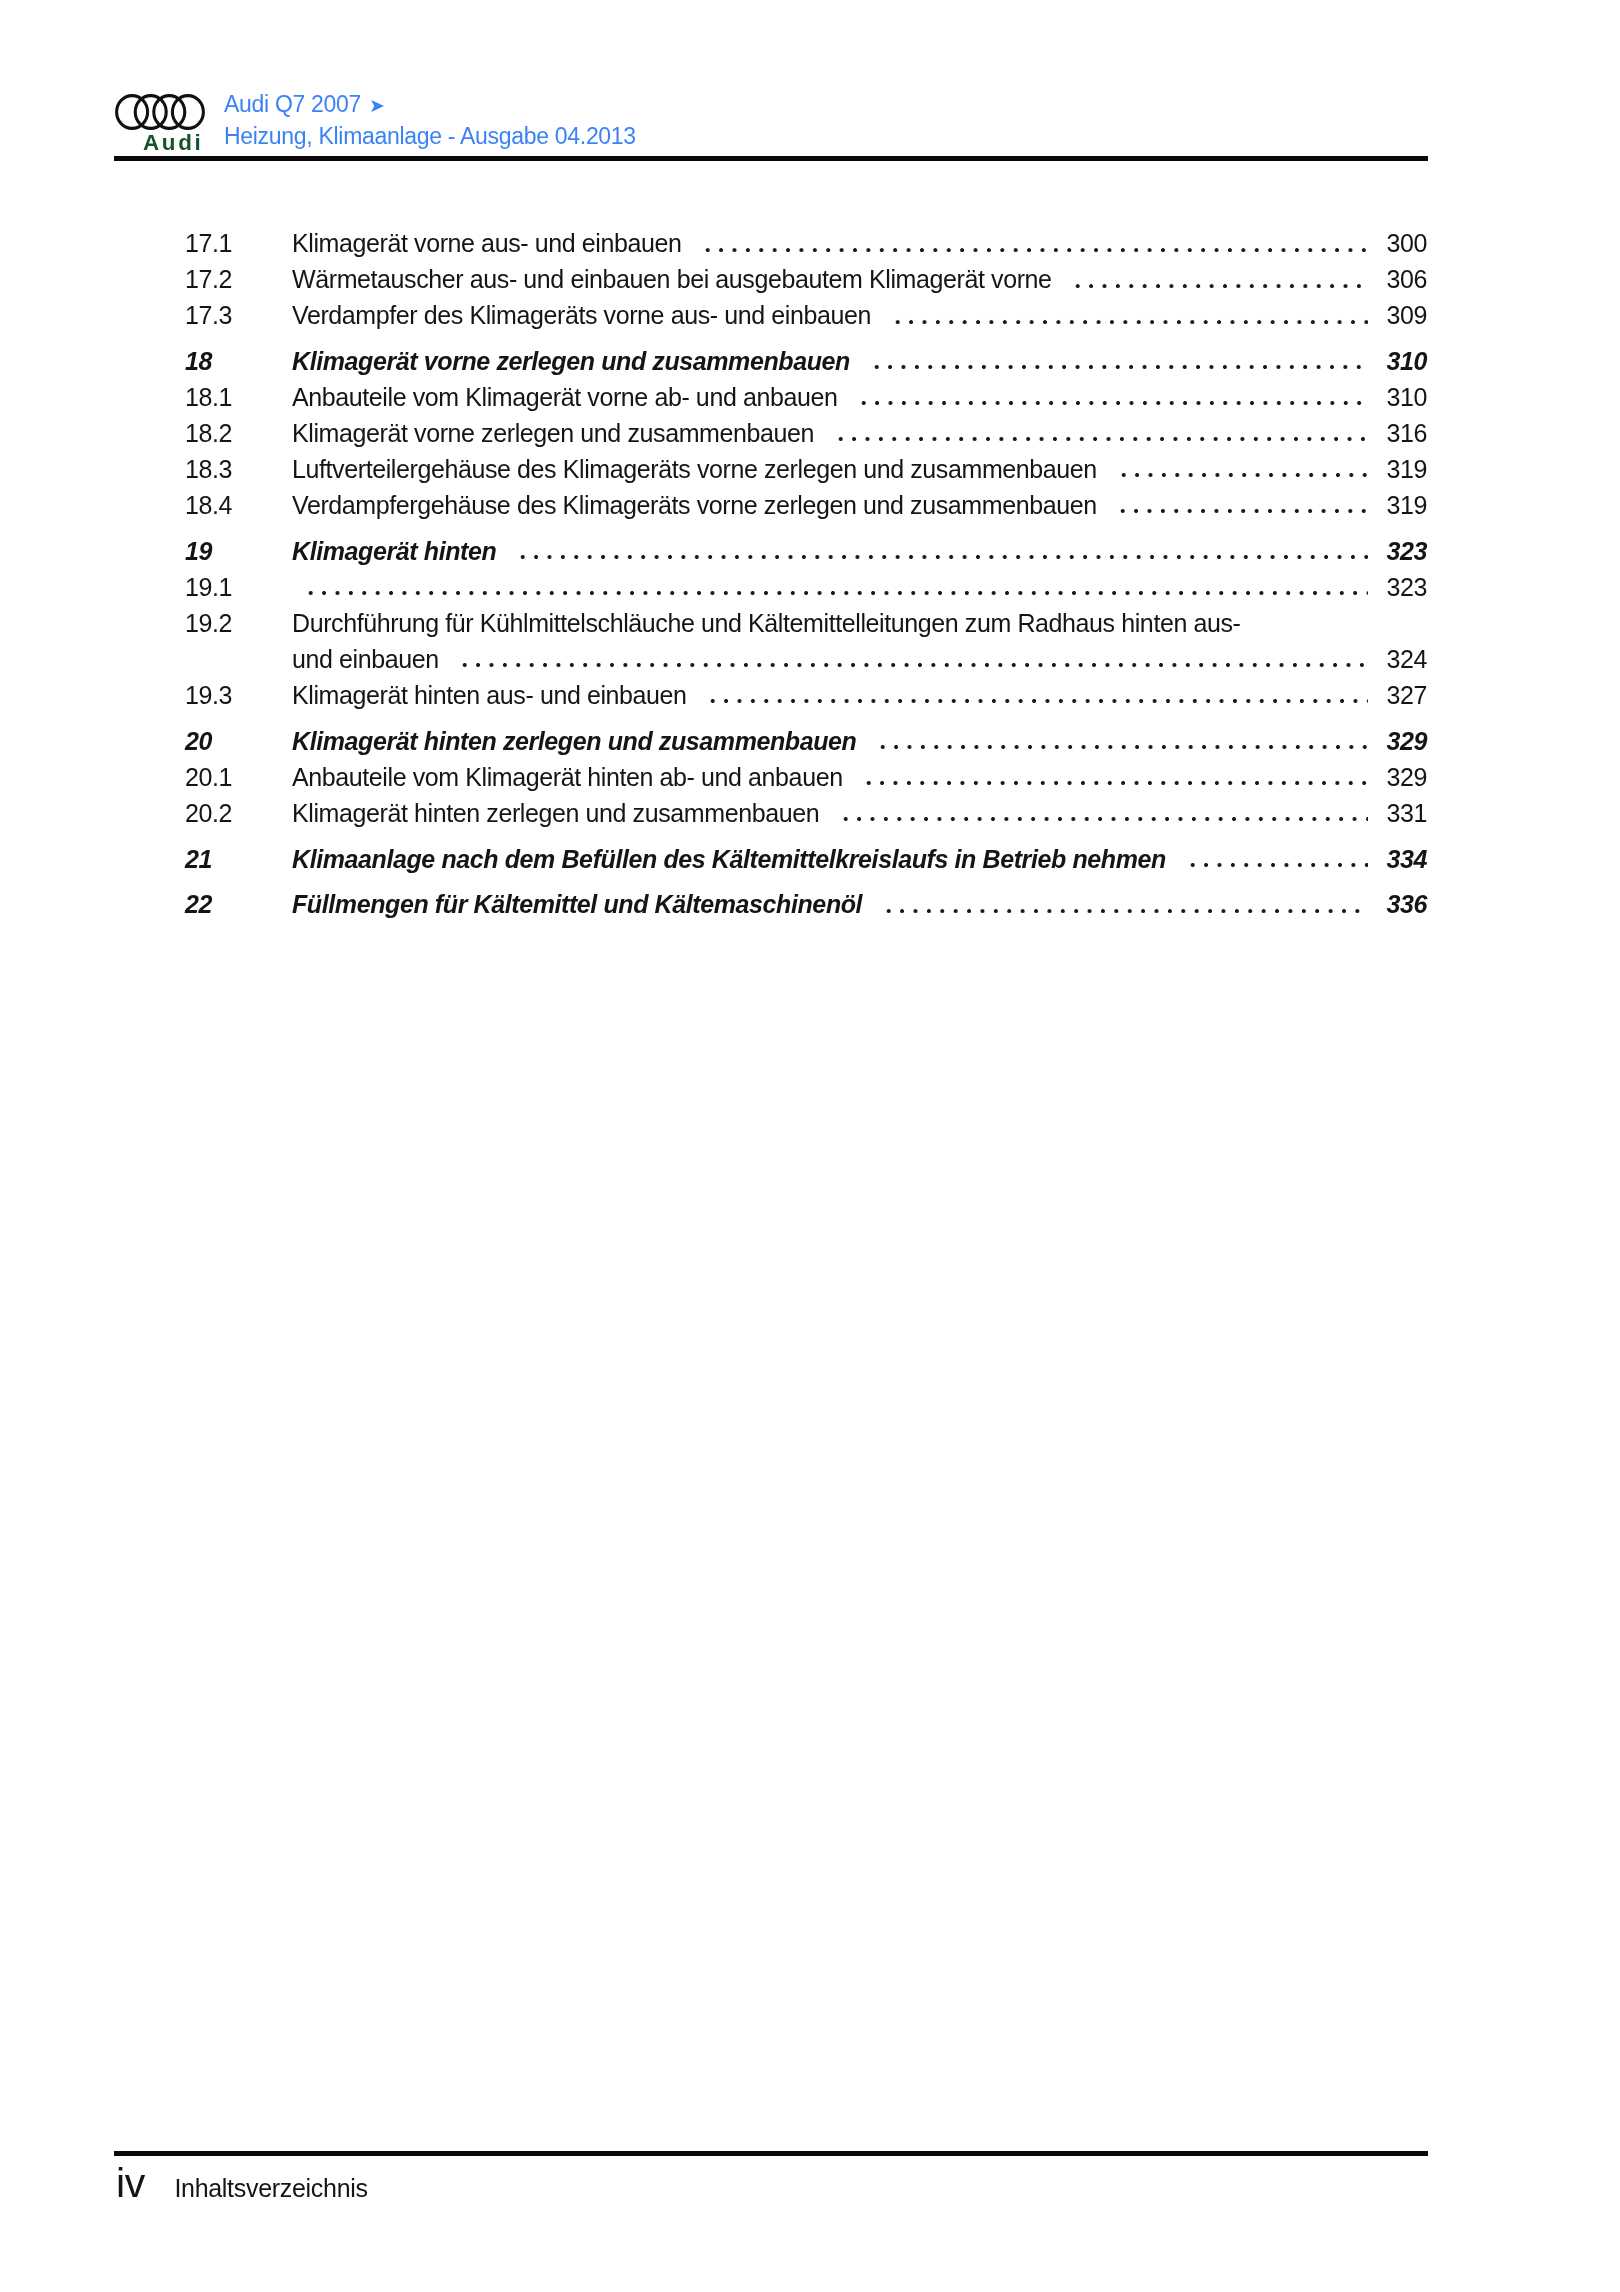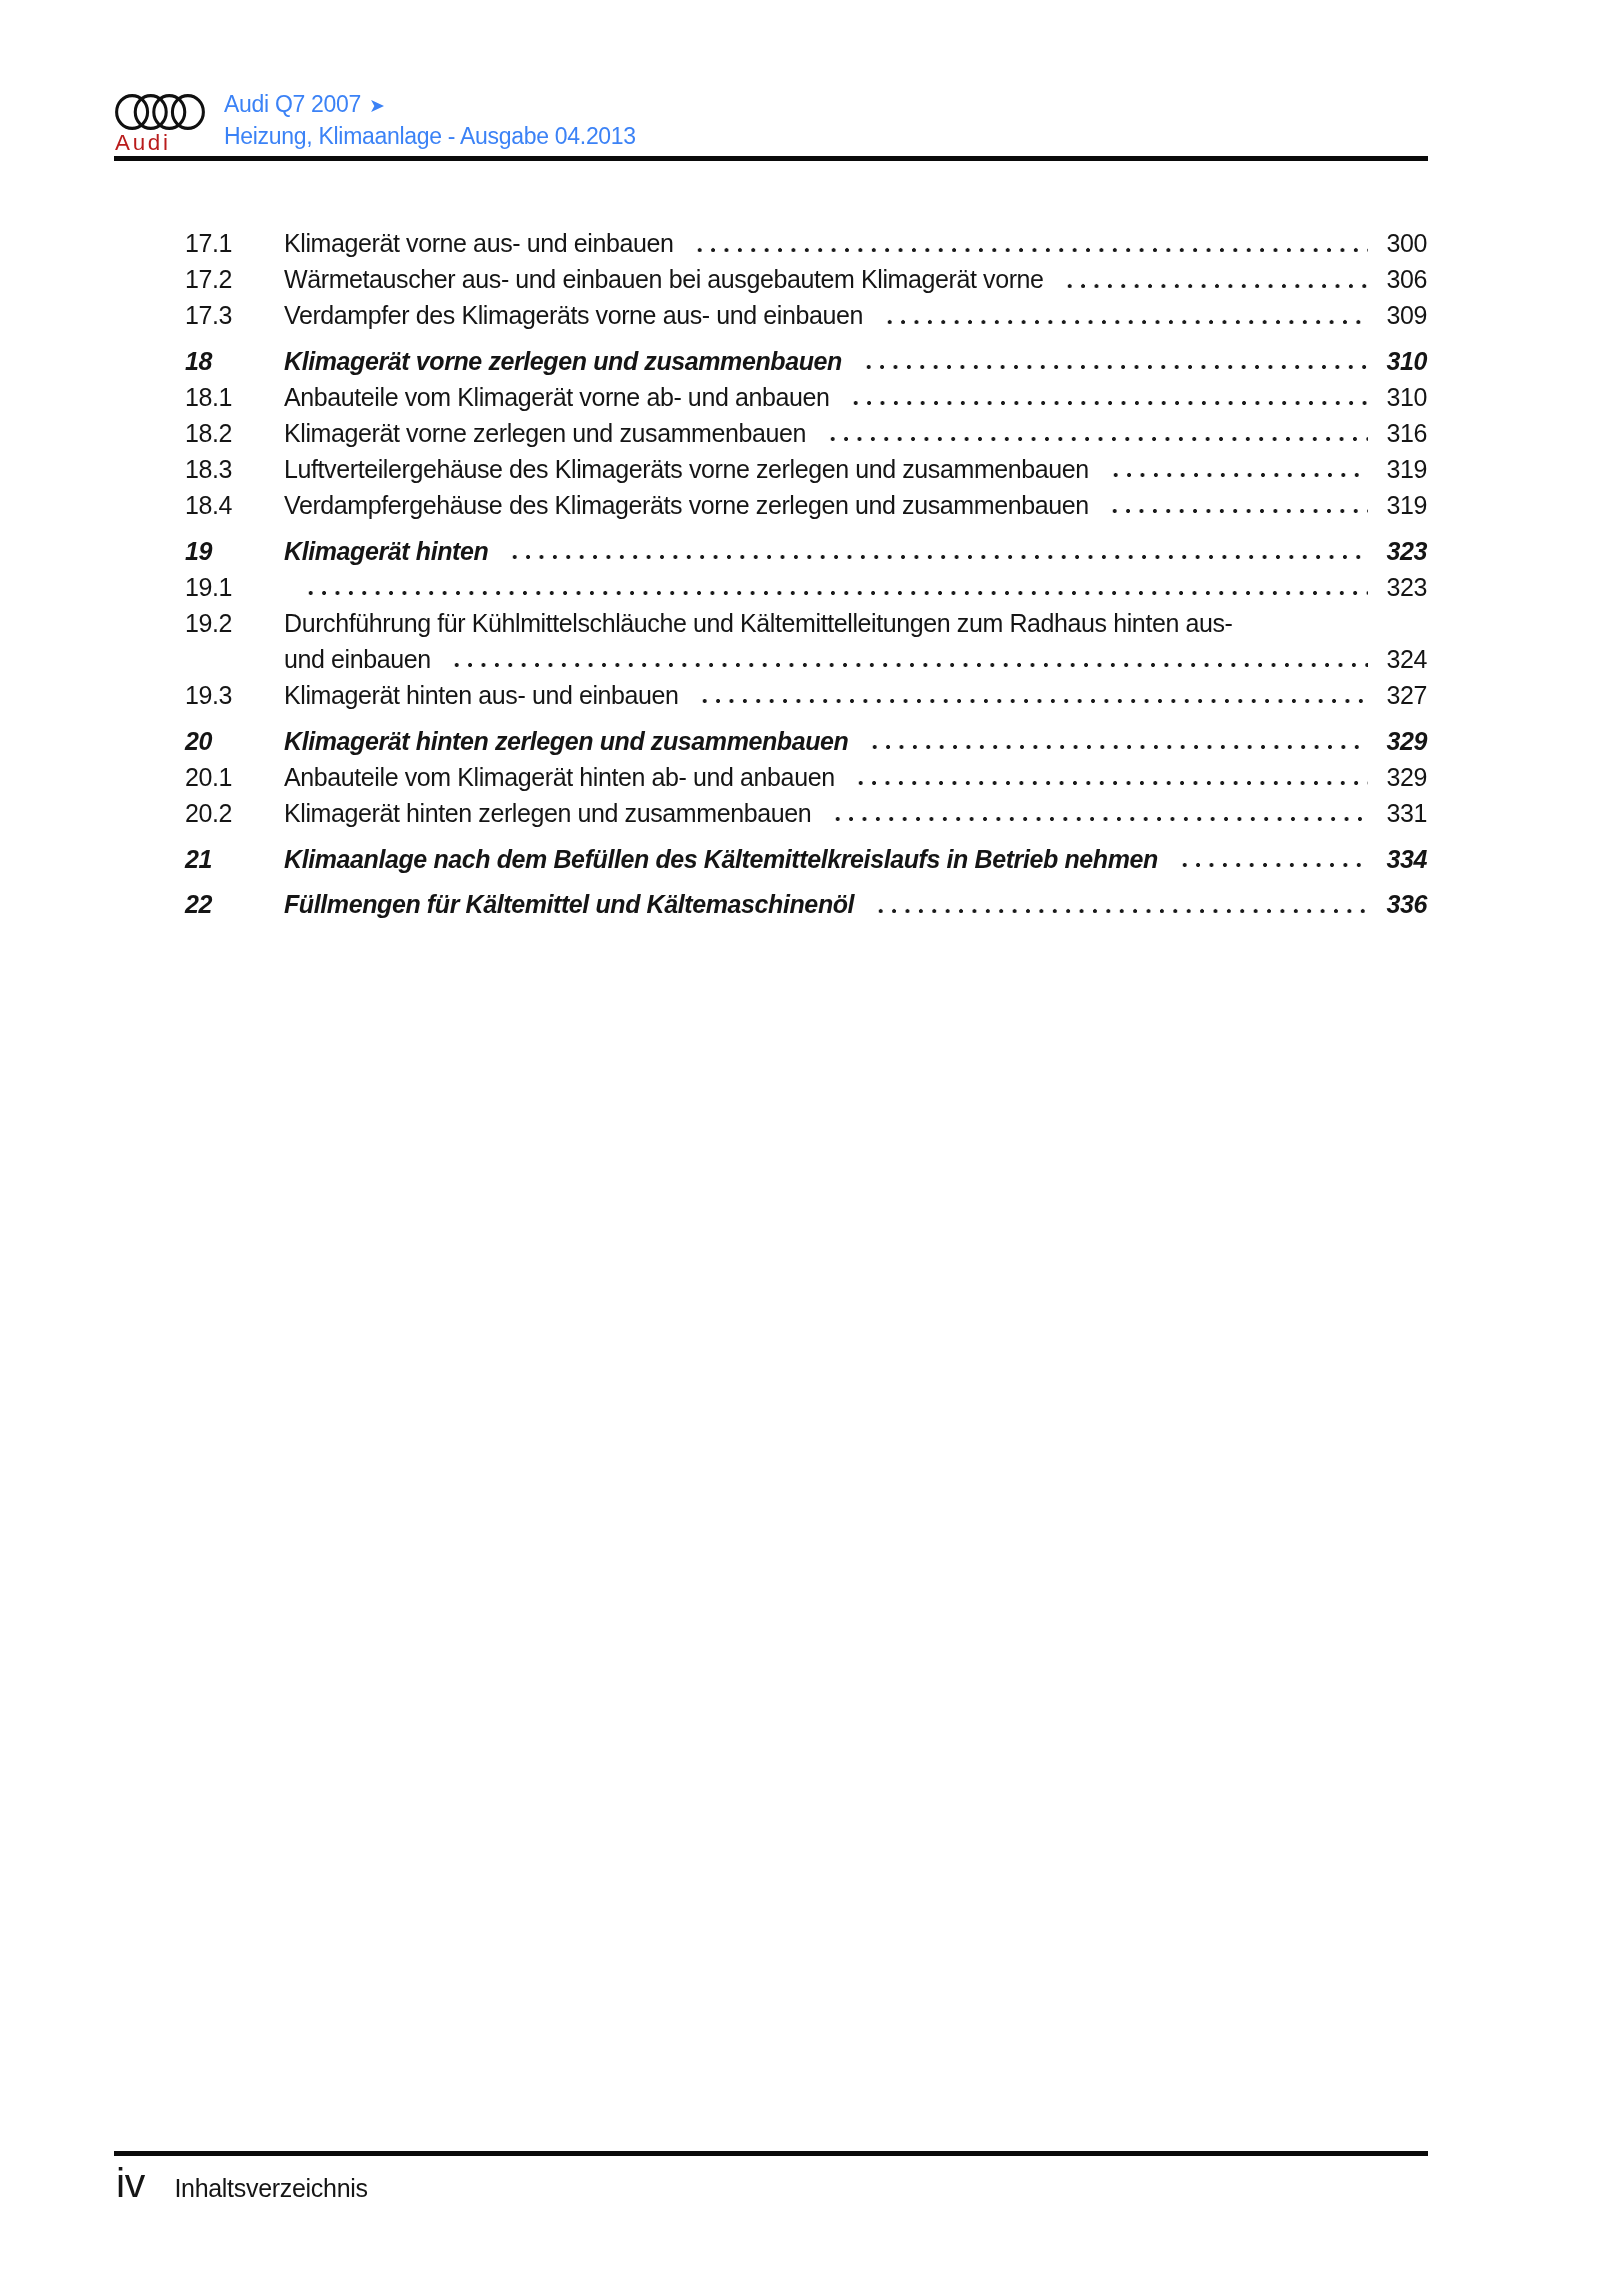--- a/index.html
+++ b/index.html
@@ -5,43 +5,43 @@
   html,body{margin:0;padding:0;background:#9a9a9a;}
   .page{
     position:relative;width:1620px;height:2293px;background:#ffffff;
     font-family:"Liberation Sans","DejaVu Sans",sans-serif;color:#151515;
     overflow:hidden;margin:0 auto;
   }
   
   .logo{position:absolute;left:115px;top:93px;width:93px;}
   .rings{display:block;width:90px;height:38px;}
   .wordmark{
-    margin-top:0px;font-weight:normal;font-size:22.4px;line-height:23px;
-    letter-spacing:2.7px;color:#b91c1c;
+    margin-top:0px;font-weight:bold;font-size:22.4px;line-height:23px;
+    letter-spacing:2.7px;color:#14532d;margin-left:28px;
   }
   .header-text{
     position:absolute;left:224px;top:89px;font-size:23px;line-height:30px;
     letter-spacing:-0.3px;color:#3b82f6;
   }
   .h-line{white-space:nowrap;}
   .arrow{font-size:19px;margin-left:8px;letter-spacing:0;}
   .rule{position:absolute;left:114px;width:1314px;height:4.5px;background:#0a0a0a;}
   .header-rule{top:156px;}
   .footer-rule{top:2151px;}
   
   .toc{
     position:absolute;left:185px;top:225px;width:1242px;
     font-size:25px;line-height:36px;letter-spacing:-0.4px;
   }
   .row{display:flex;align-items:baseline;}
   .row.bold{font-weight:bold;margin-top:9.9px;font-style:italic;}
   .num{flex:none;width:99px;}
   .body{flex:1 1 auto;min-width:0;}
   .tline{display:flex;align-items:baseline;}
-  .title{white-space:nowrap;}
+  .title{white-space:nowrap;margin-left:8px;}
   .leader{
     flex:1 1 auto;height:6.3px;margin:0 12.5px 0 19.7px;
     background-image:radial-gradient(circle,#1a1a1a 1.8px,rgba(0,0,0,0) 2.3px);
     background-size:13.4px 6.3px;background-repeat:repeat-x;background-position:0 0.9px;
   }
   .page-num{flex:none;min-width:47px;text-align:right;}
   
   .footer-meta{position:absolute;left:116px;top:2160px;display:flex;align-items:baseline;}
   .roman{font-size:41px;line-height:47px;letter-spacing:-0.4px;}
   .flabel{font-size:25px;margin-left:29.6px;letter-spacing:-0.3px;}

